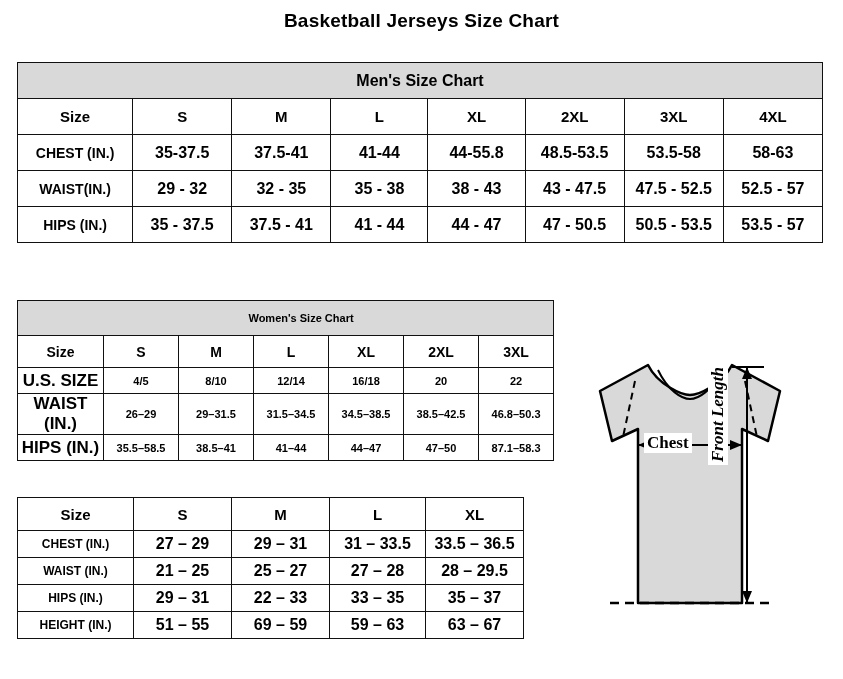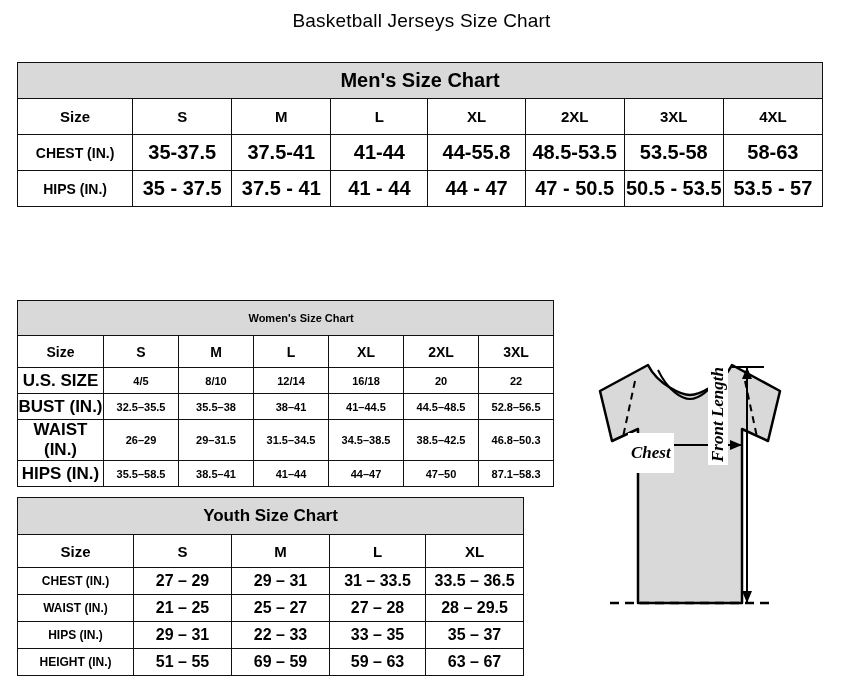--- a/index.html
+++ b/index.html
@@ -11,21 +11,21 @@
     width: 843px;
     height: 679px;
     font-family: "Liberation Sans", sans-serif;
     color: #000000;
     position: relative;
     overflow: hidden;
   }
   .page-title {
     text-align: center;
     font-size: 19px;
-    font-weight: normal;
+    font-weight: bold;
     margin: 10px 0 0 0;
     letter-spacing: 0.2px;
   }
   table {
     border-collapse: collapse;
     table-layout: fixed;
   }
   td, th {
     border: 1px solid #111111;
     text-align: center;
@@ -40,21 +40,21 @@
     font-weight: bold;
     height: 34px;
   }
   
   #men-chart {
     position: absolute;
     left: 17px;
     top: 62px;
     width: 806px;
   }
-  #men-chart td { height: 35px; font-size: 20px; }
+  #men-chart td { height: 35px; font-size: 16px; }
   #men-chart .hdr { font-size: 15px; }
   #men-chart .rowlab { font-size: 14px; }
   
   #women-chart {
     position: absolute;
     left: 17px;
     top: 300px;
     width: 536px;
   }
   #women-chart td { height: 25px; font-size: 11px; }
@@ -77,28 +77,27 @@
   #shirt-diagram {
     position: absolute;
     left: 540px;
     top: 345px;
     width: 300px;
     height: 320px;
   }
   #shirt-diagram svg { display: block; }
   .lbl-chest {
     position: absolute;
-    left: 88px;
+    left: 104px;
     top: 88px;
     font-family: "Liberation Serif", serif;
-    font-style: italic;
     font-weight: bold;
     font-size: 17px;
     background: #ffffff;
-    padding: 10px 3px;
+    padding: 0 3px;
   }
   .lbl-front {
     position: absolute;
     left: 168px;
     top: 120px;
     font-family: "Liberation Serif", serif;
     font-style: italic;
     font-weight: bold;
     font-size: 17px;
     white-space: nowrap;
@@ -142,20 +141,30 @@
     <td class="rowlab">CHEST (IN.)</td>
     <td>35-37.5</td>
     <td>37.5-41</td>
     <td>41-44</td>
     <td>44-55.8</td>
     <td>48.5-53.5</td>
     <td>53.5-58</td>
     <td>58-63</td>
   </tr>
   <tr>
+    <td class="rowlab">WAIST(IN.)</td>
+    <td>29 - 32</td>
+    <td>32 - 35</td>
+    <td>35 - 38</td>
+    <td>38 - 43</td>
+    <td>43 - 47.5</td>
+    <td>47.5 - 52.5</td>
+    <td>52.5 - 57</td>
+  </tr>
+  <tr>
     <td class="rowlab">HIPS (IN.)</td>
     <td>35 - 37.5</td>
     <td>37.5 - 41</td>
     <td>41 - 44</td>
     <td>44 - 47</td>
     <td>47 - 50.5</td>
     <td>50.5 - 53.5</td>
     <td>53.5 - 57</td>
   </tr>
 </tbody>
@@ -185,29 +194,20 @@
     <td class="hdr">3XL</td>
   </tr>
   <tr>
     <td class="rowlab">U.S. SIZE</td>
     <td>4/5</td>
     <td>8/10</td>
     <td>12/14</td>
     <td>16/18</td>
     <td>20</td>
     <td>22</td>
-  </tr>
-  <tr>
-    <td class="rowlab">BUST  (IN.)</td>
-    <td>32.5–35.5</td>
-    <td>35.5–38</td>
-    <td>38–41</td>
-    <td>41–44.5</td>
-    <td>44.5–48.5</td>
-    <td>52.8–56.5</td>
   </tr>
   <tr>
     <td class="rowlab">WAIST  (IN.)</td>
     <td>26–29</td>
     <td>29–31.5</td>
     <td>31.5–34.5</td>
     <td>34.5–38.5</td>
     <td>38.5–42.5</td>
     <td>46.8–50.3</td>
   </tr>
@@ -225,23 +225,20 @@
 
 <table id="youth-chart">
   <colgroup>
     <col style="width:116px">
       <col style="width:98px">
       <col style="width:98px">
       <col style="width:96px">
       <col style="width:98px">
   </colgroup>
   <tbody>
-      <tr>
-    <td class="chart-title" colspan="5">Youth Size Chart</td>
-  </tr>
   <tr>
     <td class="hdr">Size</td>
     <td class="hdr">S</td>
     <td class="hdr">M</td>
     <td class="hdr">L</td>
     <td class="hdr">XL</td>
   </tr>
   <tr>
     <td class="rowlab">CHEST (IN.)</td>
     <td>27 – 29</td>

